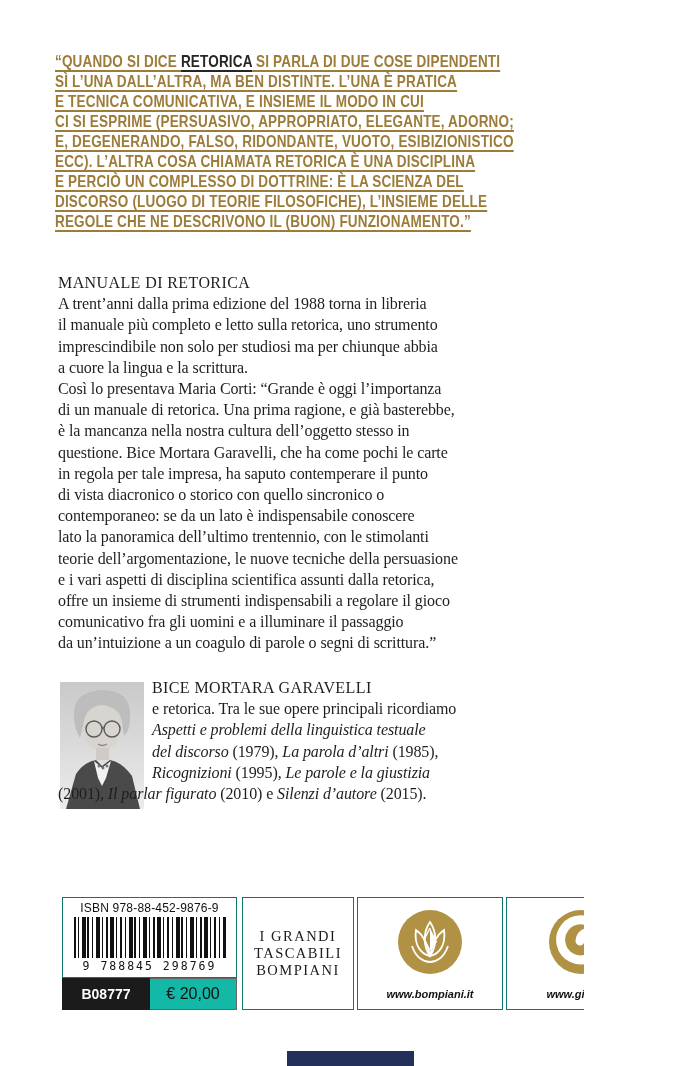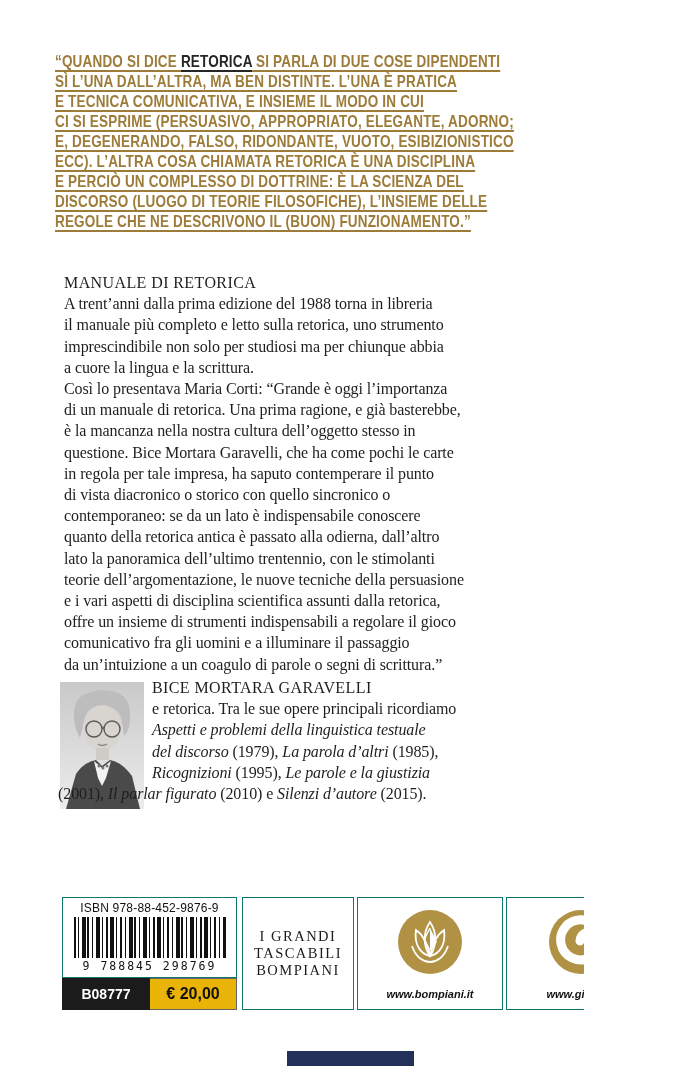--- a/index.html
+++ b/index.html
@@ -6,21 +6,21 @@
   .cover{position:relative;width:584px;height:1066px;background:#ffffff;overflow:hidden;}
 
   
   .quote{position:absolute;left:55px;top:51px;transform:scaleX(.82);transform-origin:0 0;
          font-family:"Liberation Sans",sans-serif;font-weight:700;font-size:16.5px;
          line-height:20px;letter-spacing:.2px;color:#9d7c3a;white-space:nowrap;}
   .q-line span{text-decoration:underline;text-underline-offset:3px;text-decoration-thickness:1.8px;}
   .q-line .hl{color:#262626;}
 
   
-  .desc{position:absolute;left:64px;top:272px;font-family:"Liberation Serif",serif;
+  .desc{position:absolute;left:58px;top:272px;font-family:"Liberation Serif",serif;
         font-size:16px;line-height:21.2px;letter-spacing:-.1px;color:#1e1e1e;white-space:nowrap;}
   .d-line.title{letter-spacing:.4px;}
 
   
   .bio{position:absolute;left:58px;top:677px;font-family:"Liberation Serif",serif;
        font-size:16px;line-height:21.2px;letter-spacing:-.1px;color:#1e1e1e;white-space:nowrap;}
   .b-line{margin-left:94px;}
   .b-line.full{margin-left:0;}
   .b-line.name{letter-spacing:.4px;}
   .it{font-style:italic;}
@@ -40,22 +40,22 @@
       #111 69px 73px,#fff 73px 75px,#111 75px 76px,#fff 76px 79px,#111 79px 81px,#fff 81px 83px,
       #111 83px 87px,#fff 87px 89px,#111 89px 90px,#fff 90px 93px,#111 93px 95px,#fff 95px 98px,
       #111 98px 99px,#fff 99px 102px,#111 102px 106px,#fff 106px 107px,#111 107px 109px,#fff 109px 112px,
       #111 112px 113px,#fff 113px 116px,#111 116px 120px,#fff 120px 122px,#111 122px 123px,#fff 123px 126px,
       #111 126px 128px,#fff 128px 130px,#111 130px 134px,#fff 134px 136px,#111 136px 137px,#fff 137px 140px,
       #111 140px 142px,#fff 142px 145px,#111 145px 146px,#fff 146px 149px,#111 149px 152px);}
   .barcode-digits{font-family:"DejaVu Sans Mono",monospace;font-size:11.5px;color:#111;letter-spacing:2px;margin-top:1px;}
   .strip{position:absolute;left:62px;top:978px;width:175px;height:32px;display:flex;box-sizing:border-box;}
   .strip .code{flex:0 0 88px;background:#1b1b1b;color:#fff;font-family:"Liberation Sans",sans-serif;
                font-weight:700;font-size:14px;display:flex;align-items:center;justify-content:center;}
-  .strip .price{flex:1;background:#eab308;border:1px solid #666;border-left:none;color:#111;
-                font-family:"Liberation Sans",sans-serif;font-weight:700;font-size:16px;
+  .strip .price{flex:1;background:#14b8a6;border:1px solid #666;border-left:none;color:#111;
+                font-family:"Liberation Sans",sans-serif;font-weight:400;font-size:16px;
                 display:flex;align-items:center;justify-content:center;box-sizing:border-box;}
   .series-box{left:242px;top:897px;width:112px;height:113px;display:flex;flex-direction:column;
               align-items:center;justify-content:center;font-family:"Liberation Serif",serif;
               font-size:14.5px;color:#1b1b1b;letter-spacing:1.5px;line-height:17px;}
   .logo-box{top:897px;height:113px;display:flex;flex-direction:column;align-items:center;justify-content:space-between;}
   .bompiani-box{left:357px;width:146px;}
   .giunti-box{left:506px;width:149px;}
   .logo-box svg{margin-top:12px;}
   .url{font-family:"Liberation Sans",sans-serif;font-weight:700;font-size:11px;color:#111;margin-bottom:9px;font-style:italic;}
 
@@ -90,21 +90,20 @@
     <div class="d-line">il manuale più completo e letto sulla retorica, uno strumento</div>
     <div class="d-line">imprescindibile non solo per studiosi ma per chiunque abbia</div>
     <div class="d-line">a cuore la lingua e la scrittura.</div>
     <div class="d-line">Così lo presentava Maria Corti: “Grande è oggi l’importanza</div>
     <div class="d-line">di un manuale di retorica. Una prima ragione, e già basterebbe,</div>
     <div class="d-line">è la mancanza nella nostra cultura dell’oggetto stesso in</div>
     <div class="d-line">questione. Bice Mortara Garavelli, che ha come pochi le carte</div>
     <div class="d-line">in regola per tale impresa, ha saputo contemperare il punto</div>
     <div class="d-line">di vista diacronico o storico con quello sincronico o</div>
     <div class="d-line">contemporaneo: se da un lato è indispensabile conoscere</div>
-    <div class="d-line">quanto della retorica antica è passato alla odierna, dall’altro</div>
     <div class="d-line">lato la panoramica dell’ultimo trentennio, con le stimolanti</div>
     <div class="d-line">teorie dell’argomentazione, le nuove tecniche della persuasione</div>
     <div class="d-line">e i vari aspetti di disciplina scientifica assunti dalla retorica,</div>
     <div class="d-line">offre un insieme di strumenti indispensabili a regolare il gioco</div>
     <div class="d-line">comunicativo fra gli uomini e a illuminare il passaggio</div>
     <div class="d-line">da un’intuizione a un coagulo di parole o segni di scrittura.”</div>
   </div>
 
   <svg class="photo" viewBox="0 0 84 127" xmlns="http://www.w3.org/2000/svg">
     <defs>

